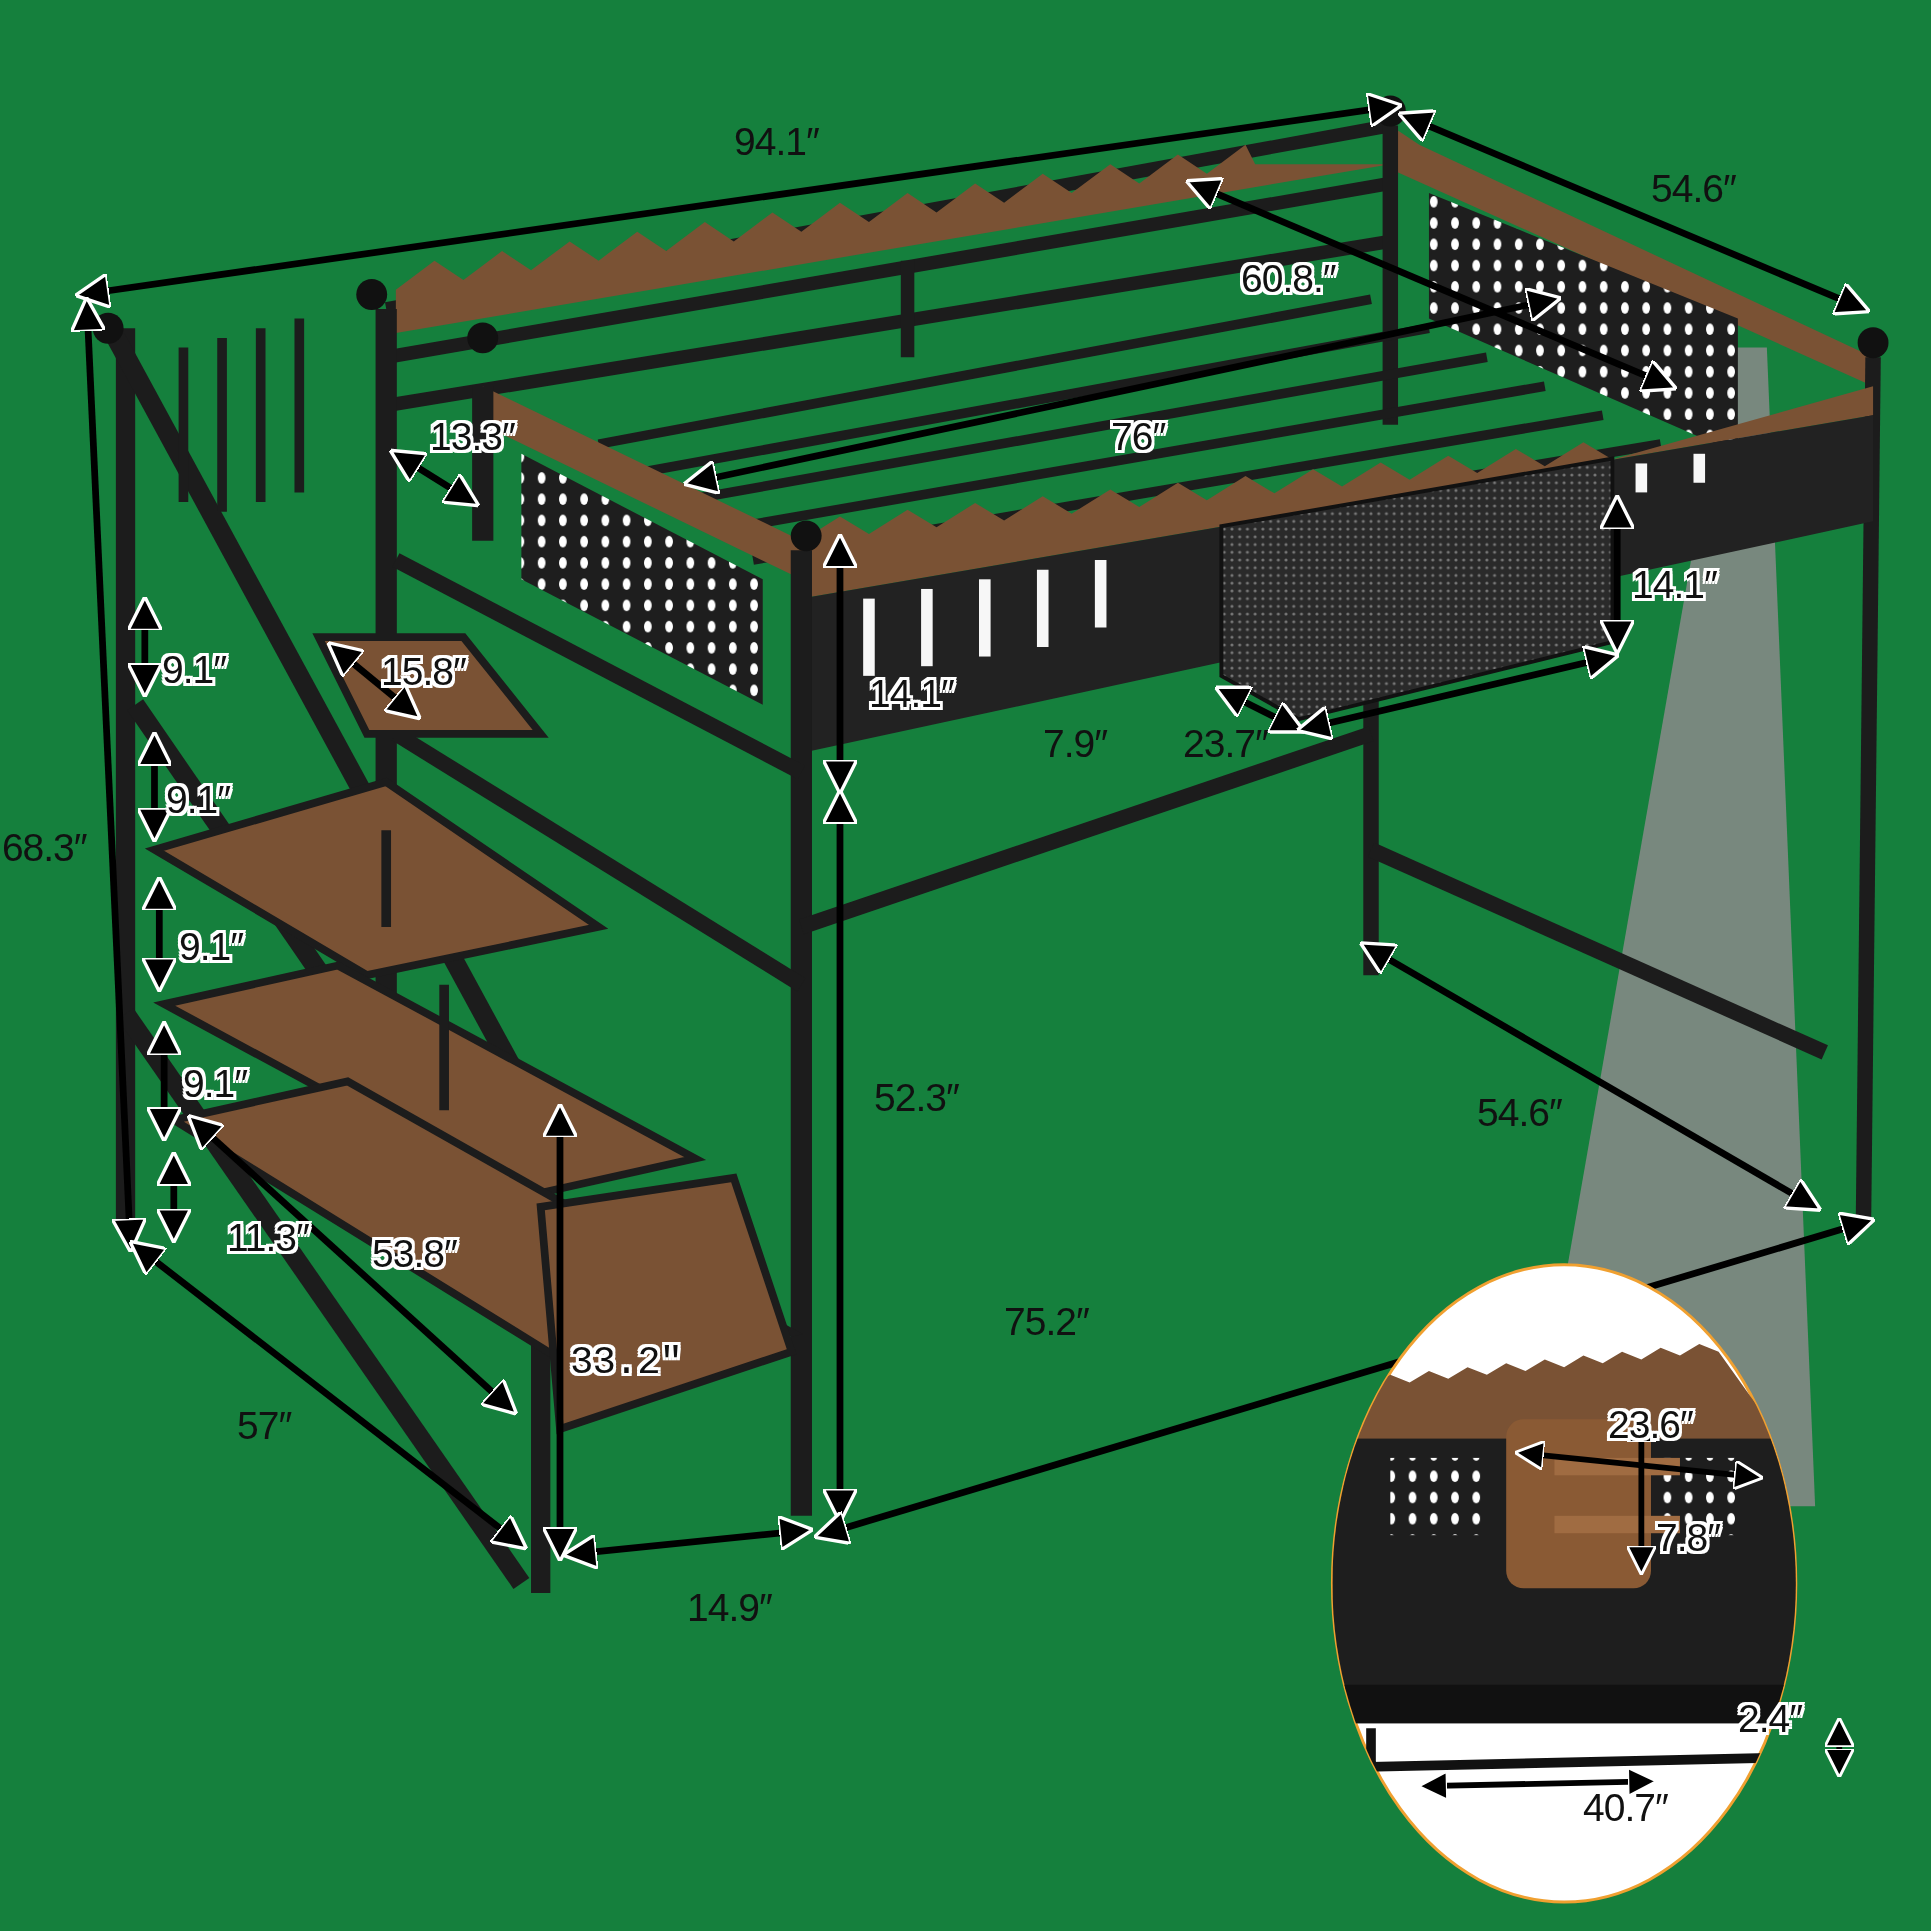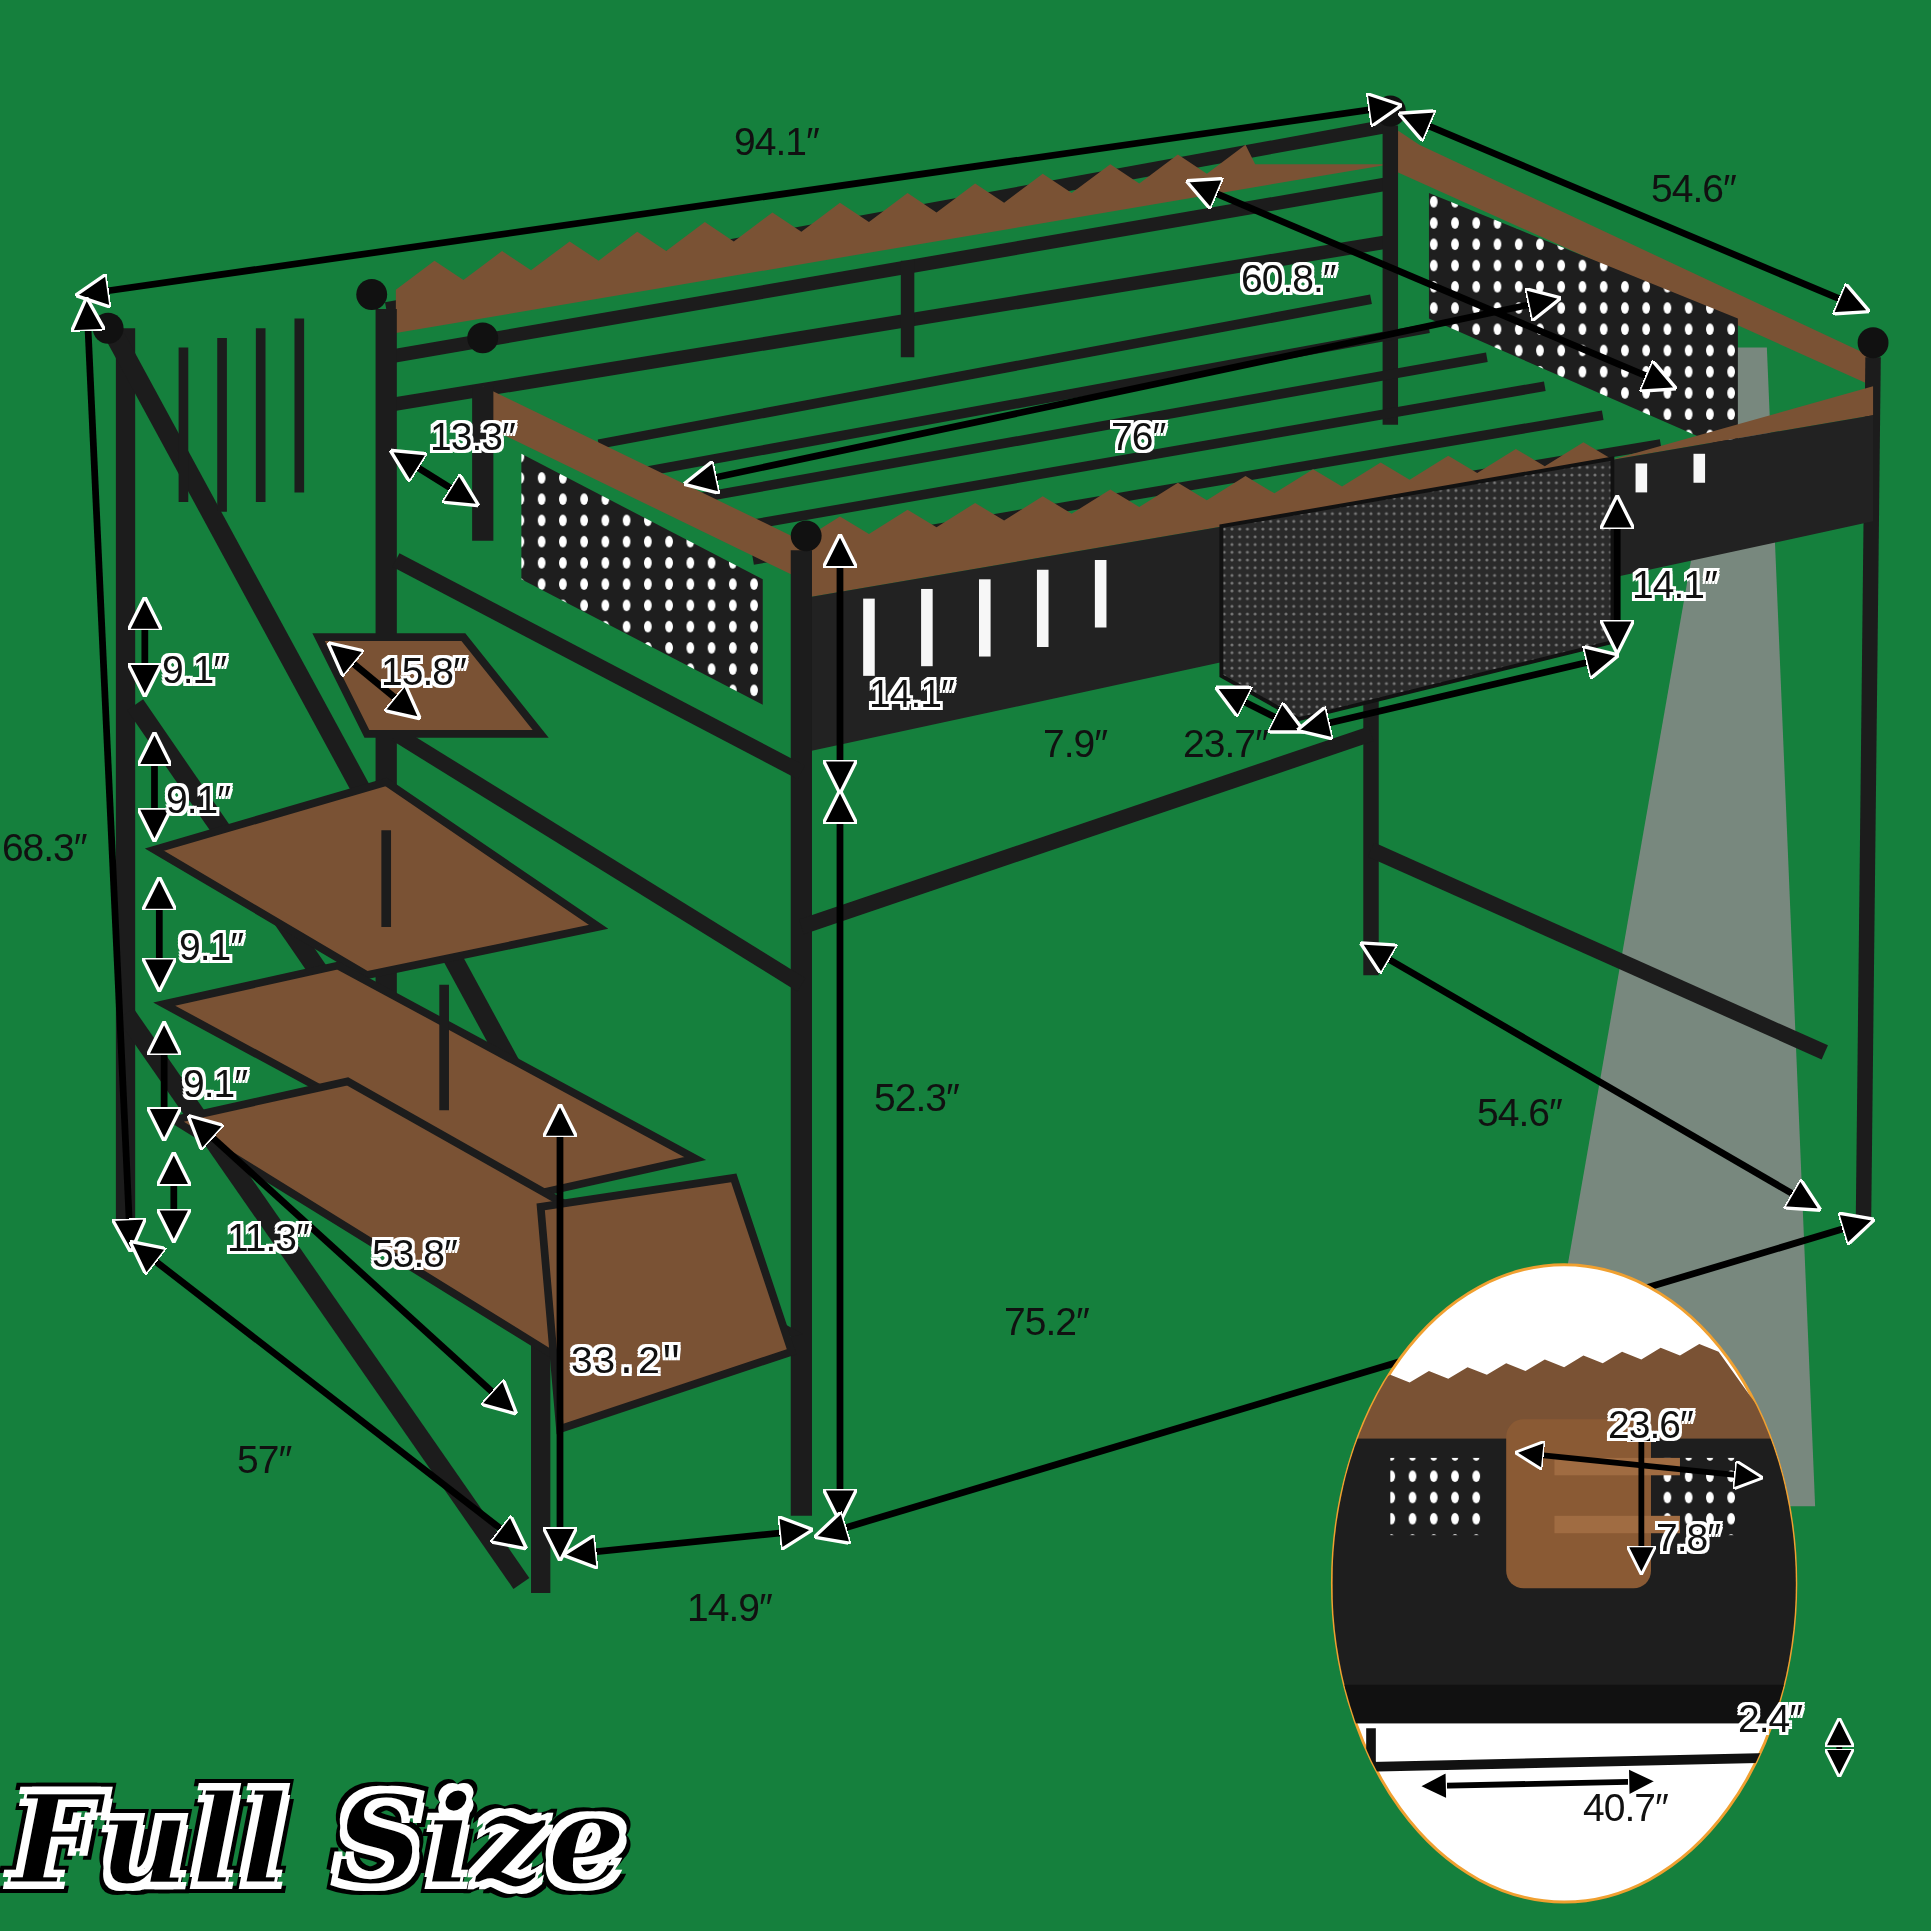--- a/index.html
+++ b/index.html
@@ -177,30 +177,29 @@
   <div class="dim outlined" style="left:430px;top:417px;">13.3″</div>
   <div class="dim" style="left:1.9px;top:828px;">68.3″</div>
   <div class="dim outlined" style="left:162px;top:650px;">9.1″</div>
   <div class="dim outlined" style="left:381px;top:652px;">15.8″</div>
   <div class="dim outlined" style="left:166px;top:780px;">9.1″</div>
   <div class="dim outlined" style="left:179px;top:927px;">9.1″</div>
   <div class="dim outlined" style="left:183px;top:1064px;">9.1″</div>
   <div class="dim outlined" style="left:183px;top:1218px;margin-left:44px;">11.3″</div>
   <div class="dim outlined" style="left:372px;top:1234px;">53.8″</div>
   <div class="dim outlined" style="left:570px;top:1344px;font-family:Liberation Mono, monospace;">33.2″</div>
-  <div class="dim" style="left:237px;top:1440px;">57″</div>
+  <div class="dim" style="left:237px;top:1406px;">57″</div>
   <div class="dim" style="left:687px;top:1588px;">14.9″</div>
   <div class="dim outlined" style="left:869px;top:674px;">14.1″</div>
   <div class="dim" style="left:874px;top:1078px;">52.3″</div>
   <div class="dim" style="left:1477px;top:1093px;">54.6″</div>
   <div class="dim" style="left:1004px;top:1302px;">75.2″</div>
   <div class="dim" style="left:1043px;top:724px;">7.9″</div>
   <div class="dim" style="left:1183px;top:724px;">23.7″</div>
   <div class="dim outlined" style="left:1632px;top:565px;">14.1″</div>
 
   <div class="dim outlined" style="left:1608px;top:1405px;">23.6″</div>
   <div class="dim outlined" style="left:1656px;top:1518px;">7.8″</div>
   <div class="dim outlined" style="left:1738px;top:1699px;">2.4″</div>
   <div class="dim" style="left:1583px;top:1788px;">40.7″</div>
 
-  <div id="badge"><span>Full Size</span></div>
 </div>
 
 
 </body></html>

